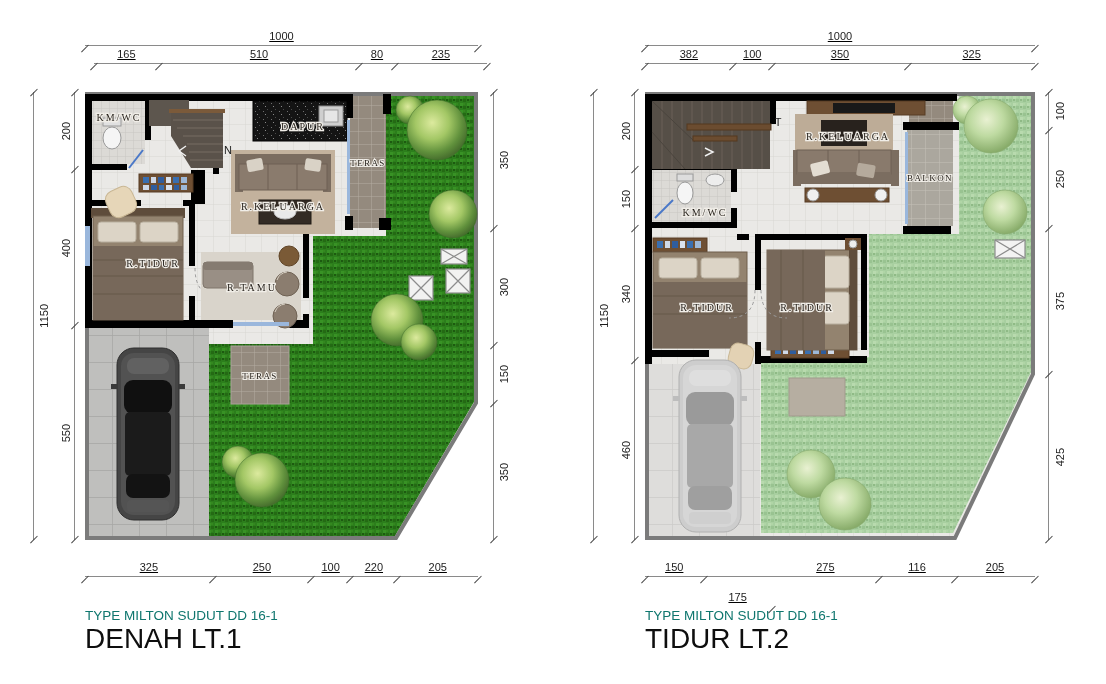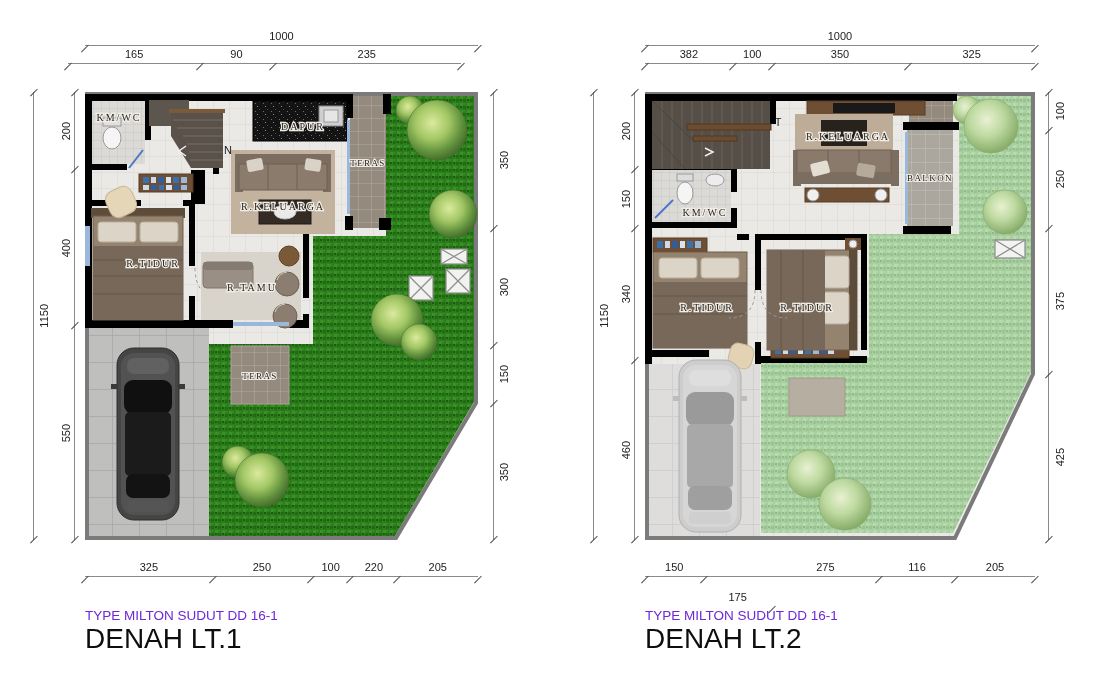--- a/index.html
+++ b/index.html
@@ -1,57 +1,60 @@
 <!DOCTYPE html>
 <html><head>
 <meta charset="utf-8">
 <style>
   html,body{margin:0;padding:0;}
   body{width:1106px;height:684px;position:relative;background:#ffffff;overflow:hidden;
        font-family:"Liberation Sans",sans-serif;}
   svg{position:absolute;}
   
   .dim-h{position:absolute;border-bottom:1px solid #8a8a8a;height:16px;display:flex;}
-  .dim-h .seg{position:relative;display:flex;justify-content:center;align-items:flex-end;min-width:0;}
+  .dim-h .seg{position:relative;display:flex;justify-content:center;align-items:flex-end;min-width:0;text-decoration:underline;}
   .dim-h .seg span{font-size:11px;color:#1c1c1c;line-height:1;padding-bottom:3px;white-space:nowrap;}
   .dim-h .seg::after{content:"";position:absolute;right:-5px;bottom:-4px;width:10px;height:1.2px;background:#444;transform:rotate(-45deg);}
   .dim-h::before{content:"";position:absolute;left:-5px;bottom:-4px;width:10px;height:1.2px;background:#444;transform:rotate(-45deg);}
   .dim-v{position:absolute;display:flex;flex-direction:column;}
   .dim-v .seg{position:relative;display:flex;align-items:center;justify-content:center;min-height:0;flex:1;}
   .dim-v .seg span{writing-mode:vertical-rl;transform:rotate(180deg);font-size:11px;color:#1c1c1c;white-space:nowrap;}
   .dim-v.line-right{border-right:1px solid #8a8a8a;}
   .dim-v.line-left{border-left:1px solid #8a8a8a;}
   .dim-v.line-right .seg::after{content:"";position:absolute;right:-5.5px;bottom:-0.5px;width:10px;height:1.2px;background:#444;transform:rotate(-45deg);}
   .dim-v.line-right::before{content:"";position:absolute;right:-5.5px;top:-0.5px;width:10px;height:1.2px;background:#444;transform:rotate(-45deg);}
   .dim-v.line-left .seg::after{content:"";position:absolute;left:-5.5px;bottom:-0.5px;width:10px;height:1.2px;background:#444;transform:rotate(-45deg);}
   .dim-v.line-left::before{content:"";position:absolute;left:-5.5px;top:-0.5px;width:10px;height:1.2px;background:#444;transform:rotate(-45deg);}
   
-  .subtitle{position:absolute;top:608px;font-size:13.5px;color:#6d28d9;}
+  .subtitle{position:absolute;top:608px;font-size:13.5px;color:#0f766e;}
   .title{position:absolute;top:623px;font-size:28px;color:#0e0e0e;letter-spacing:0;}
   
   .rlabel{font-family:"Liberation Serif",serif;font-size:10px;letter-spacing:2px;fill:#241f19;
           paint-order:stroke;stroke:#f1eee8;stroke-width:2.4px;text-anchor:middle;}
   .rlabel-sm{font-family:"Liberation Serif",serif;font-size:9px;letter-spacing:1.4px;fill:#241f19;
           paint-order:stroke;stroke:#efece6;stroke-width:2.2px;text-anchor:middle;}
   .nlabel{font-family:"Liberation Sans",sans-serif;font-size:11px;fill:#222;text-anchor:middle;}
 </style>
 </head>
 <body>
 
 <div class="dim-h" style="left:85px;top:29px;width:393px;">
   <div class="seg" style="flex:1">
       <span>1000</span>
     </div>
 </div>
-<div class="dim-h" style="left:68px;top:47px;width:393px;">
+<div class="dim-h" style="left:94px;top:47px;width:393px;">
     <div class="seg" style="flex-grow: 165; flex-basis: 0px;">
       <span>165</span>
     </div>
+    <div class="seg" style="flex-grow: 510; flex-basis: 0px;">
+      <span>510</span>
+    </div>
     <div class="seg" style="flex-grow: 90; flex-basis: 0px;">
-      <span>90</span>
+      <span>80</span>
     </div>
     <div class="seg" style="flex-grow: 235; flex-basis: 0px; justify-content: center;">
       <span>235</span>
     </div>
   </div>
 <div class="dim-h" style="left:85px;top:560px;width:393px;">
     <div class="seg" style="flex-grow: 325; flex-basis: 0px;">
       <span>325</span>
     </div>
     <div class="seg" style="flex-grow: 250; flex-basis: 0px;">
@@ -516,13 +519,13 @@
   <text class="rlabel" x="203" y="48">R.KELUARGA</text>
   <text class="rlabel-sm" x="285" y="89">BALKON</text>
   <text class="rlabel" x="60" y="124">KM/WC</text>
   <text class="rlabel" x="62" y="219">R.TIDUR</text>
   <text class="rlabel" x="162" y="219">R.TIDUR</text>
 </svg>
 
 <div class="subtitle" style="left:85px;">TYPE MILTON SUDUT DD 16-1</div>
 <div class="title" style="left:85px;">DENAH LT.1</div>
 <div class="subtitle" style="left:645px;">TYPE MILTON SUDUT DD 16-1</div>
-<div class="title" style="left:645px;">DENAH LT.2</div>
+<div class="title" style="left:645px;">TIDUR LT.2</div>
 
 </body></html>

